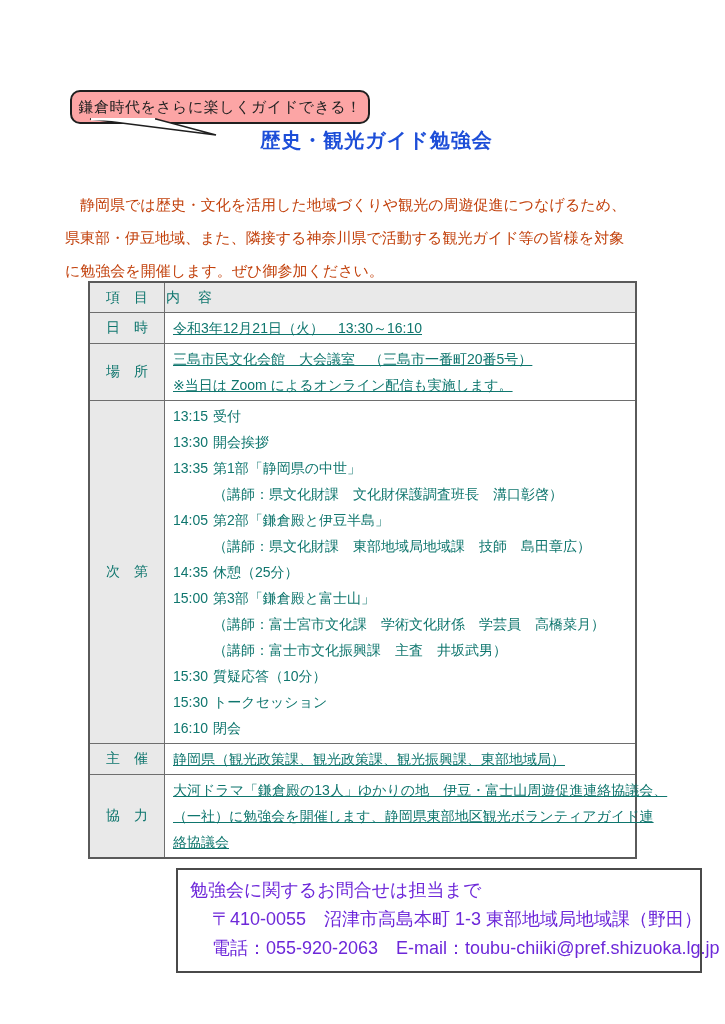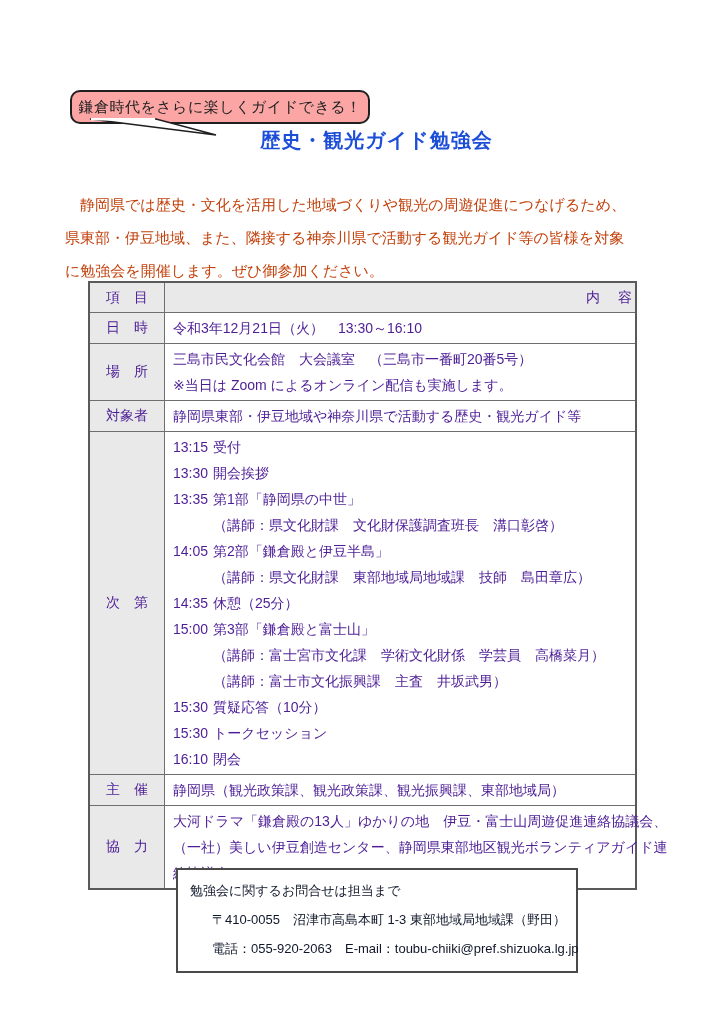--- a/index.html
+++ b/index.html
@@ -30,45 +30,45 @@
   .intro{
     position:absolute;left:65px;top:188px;width:600px;
     font-size:15px;color:#c2410c;
   }
   .intro div{line-height:33px;white-space:pre;}
 
   
   table.info{
     position:absolute;left:88px;top:281px;width:549px;
     border-collapse:collapse;table-layout:fixed;
-    font-size:14px;color:#4c1d95;
+    font-size:14px;color:#0f766e;
   }
   table.info th,table.info td{
     border:1px solid #6e6e6e;vertical-align:middle;
   }
   table.info{border:2px solid #5a5a5a;}
   th.lab,td.lab{
     width:74px;background:#e9e9e9;text-align:center;
     font-weight:normal;padding:1px 0;
   }
   th.con{
-    background:#e9e9e9;text-align:right;font-weight:normal;
+    background:#e9e9e9;text-align:left;font-weight:normal;
     height:27px;letter-spacing:2px;
   }
   td.con{background:#ffffff;padding:2px 8px;}
-  td.con .line{line-height:26px;white-space:pre;}
+  td.con .line{line-height:26px;white-space:pre;text-decoration:underline;}
   .agenda-line{display:flex;line-height:26px;}
   .agenda-time{width:40px;flex:0 0 40px;}
   .agenda-text{white-space:pre;}
 
   
   .contact{
-    position:absolute;left:176px;top:868px;width:402px;box-sizing:border-box;
+    position:absolute;left:176px;top:868px;width:526px;box-sizing:border-box;
     border:2px solid #4a4a4a;background:#fff;
-    padding:6px 12px 8px 12px;font-size:13px;color:#0f172a;
+    padding:6px 12px 8px 12px;font-size:18px;color:#6d28d9;
   }
   .contact .cline{line-height:29px;white-space:pre;}
   .contact .cline.indent{padding-left:22px;}
 </style>
 </head>
 <body>
 
 <div class="page">
 
   <div class="callout">
@@ -99,26 +99,20 @@
           <td class="lab">日　時</td>
           <td class="con">
             <div class="line">令和3年12月21日（火）　13:30～16:10</div>
           </td>
         </tr>
         <tr>
           <td class="lab">場　所</td>
           <td class="con">
             <div class="line">三島市民文化会館　大会議室　（三島市一番町20番5号）</div>
             <div class="line">※当日は Zoom によるオンライン配信も実施します。</div>
-          </td>
-        </tr>
-        <tr>
-          <td class="lab">対象者</td>
-          <td class="con">
-            <div class="line">静岡県東部・伊豆地域や神奈川県で活動する歴史・観光ガイド等</div>
           </td>
         </tr>
         <tr>
           <td class="lab">次　第</td>
           <td class="con">
             <div class="agenda-line">
               <span class="agenda-time">13:15</span>
               <span class="agenda-text">受付</span>
             </div>
             <div class="agenda-line">
@@ -174,21 +168,21 @@
         <tr>
           <td class="lab">主　催</td>
           <td class="con">
             <div class="line">静岡県（観光政策課、観光政策課、観光振興課、東部地域局）</div>
           </td>
         </tr>
         <tr>
           <td class="lab">協　力</td>
           <td class="con">
             <div class="line">大河ドラマ「鎌倉殿の13人」ゆかりの地　伊豆・富士山周遊促進連絡協議会、</div>
-            <div class="line">（一社）美しい伊豆創造センター、静岡県東部地区観光ボランティアガイド連</div>
+            <div class="line">（一社）に勉強会を開催します、静岡県東部地区観光ボランティアガイド連</div>
             <div class="line">絡協議会</div>
           </td>
         </tr>
       </tbody>
   </table>
 
   <div class="contact" id="contact">
       <div class="cline">勉強会に関するお問合せは担当まで</div>
       <div class="cline indent">〒410-0055　沼津市高島本町 1-3 東部地域局地域課（野田）</div>
       <div class="cline indent">電話：055-920-2063　E-mail：toubu-chiiki@pref.shizuoka.lg.jp</div>

